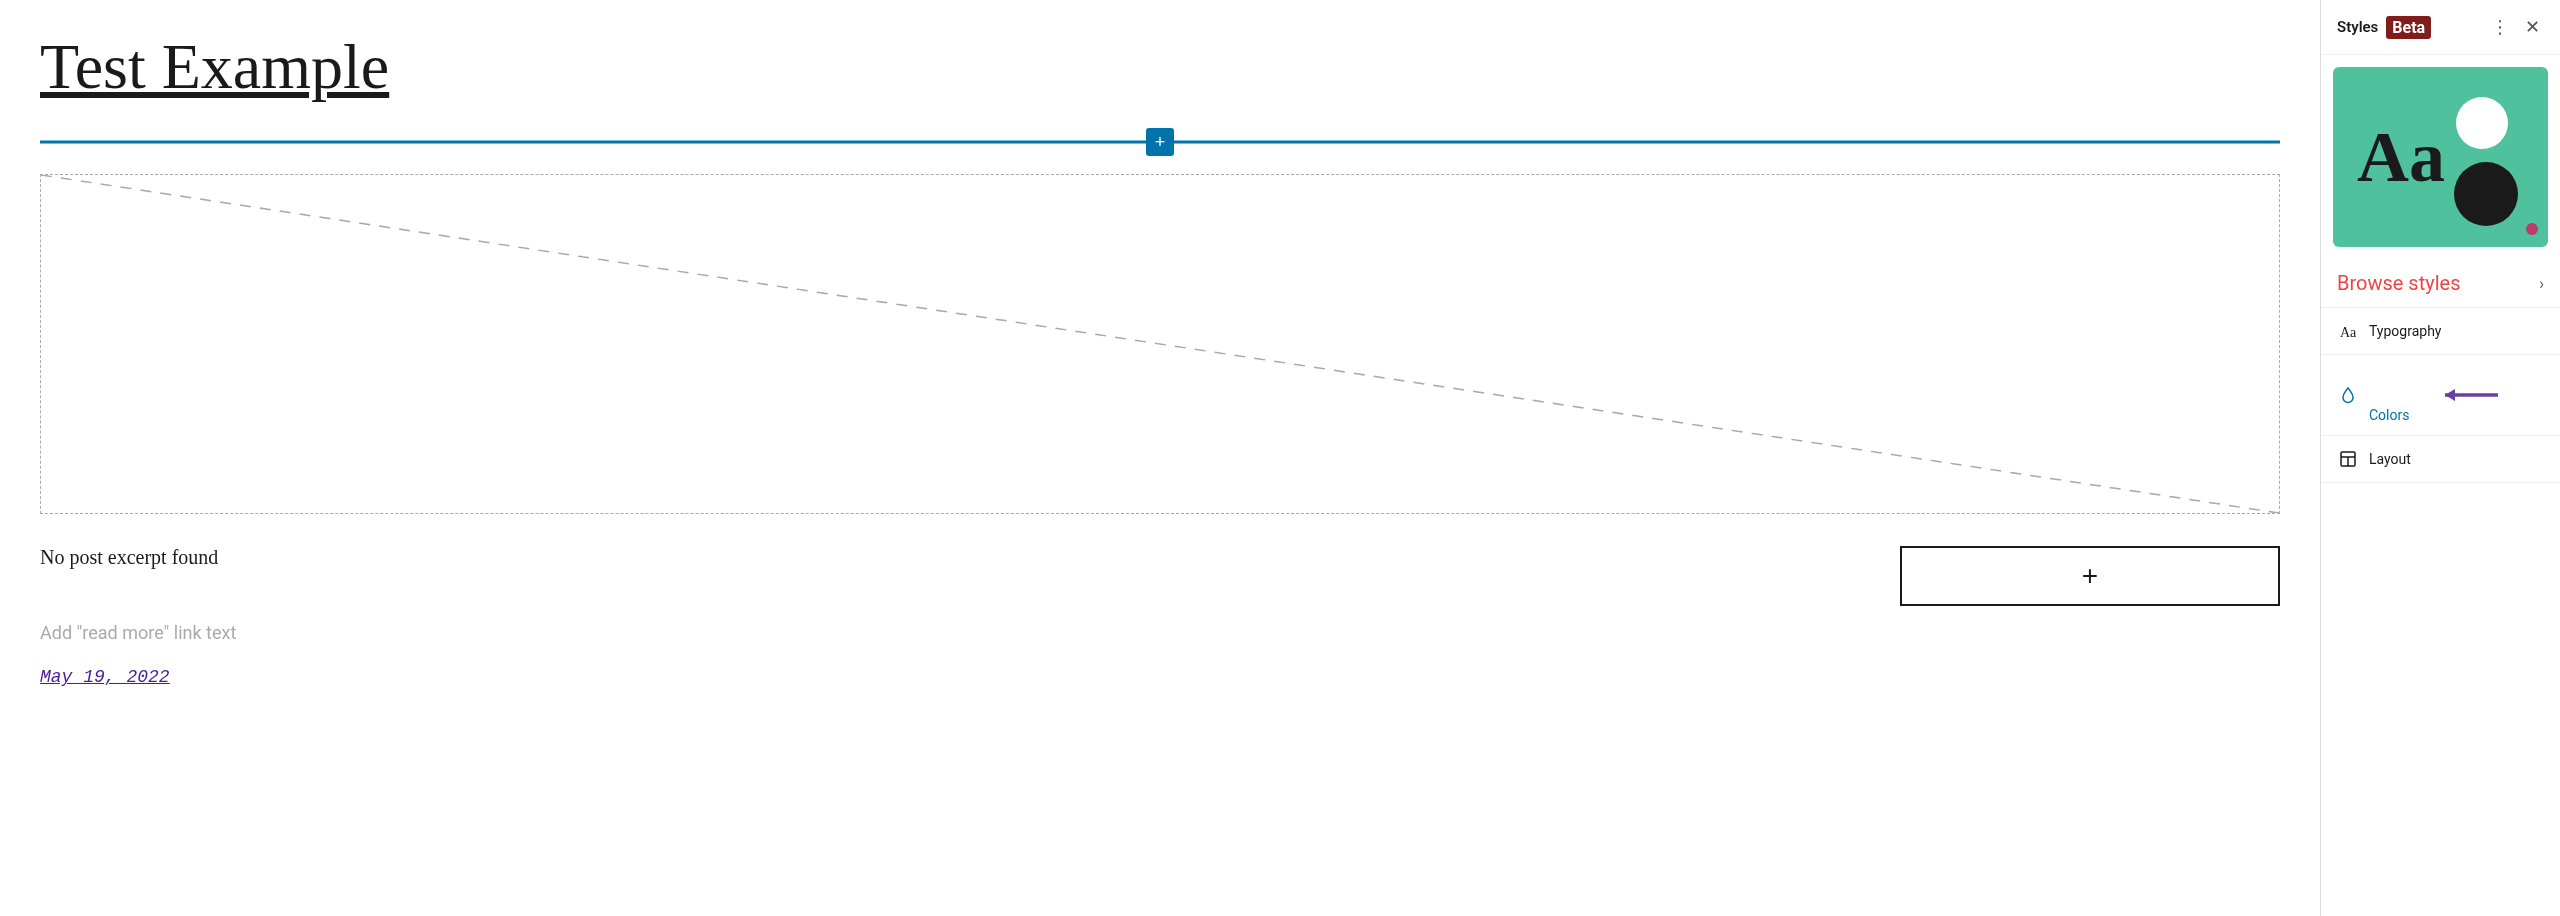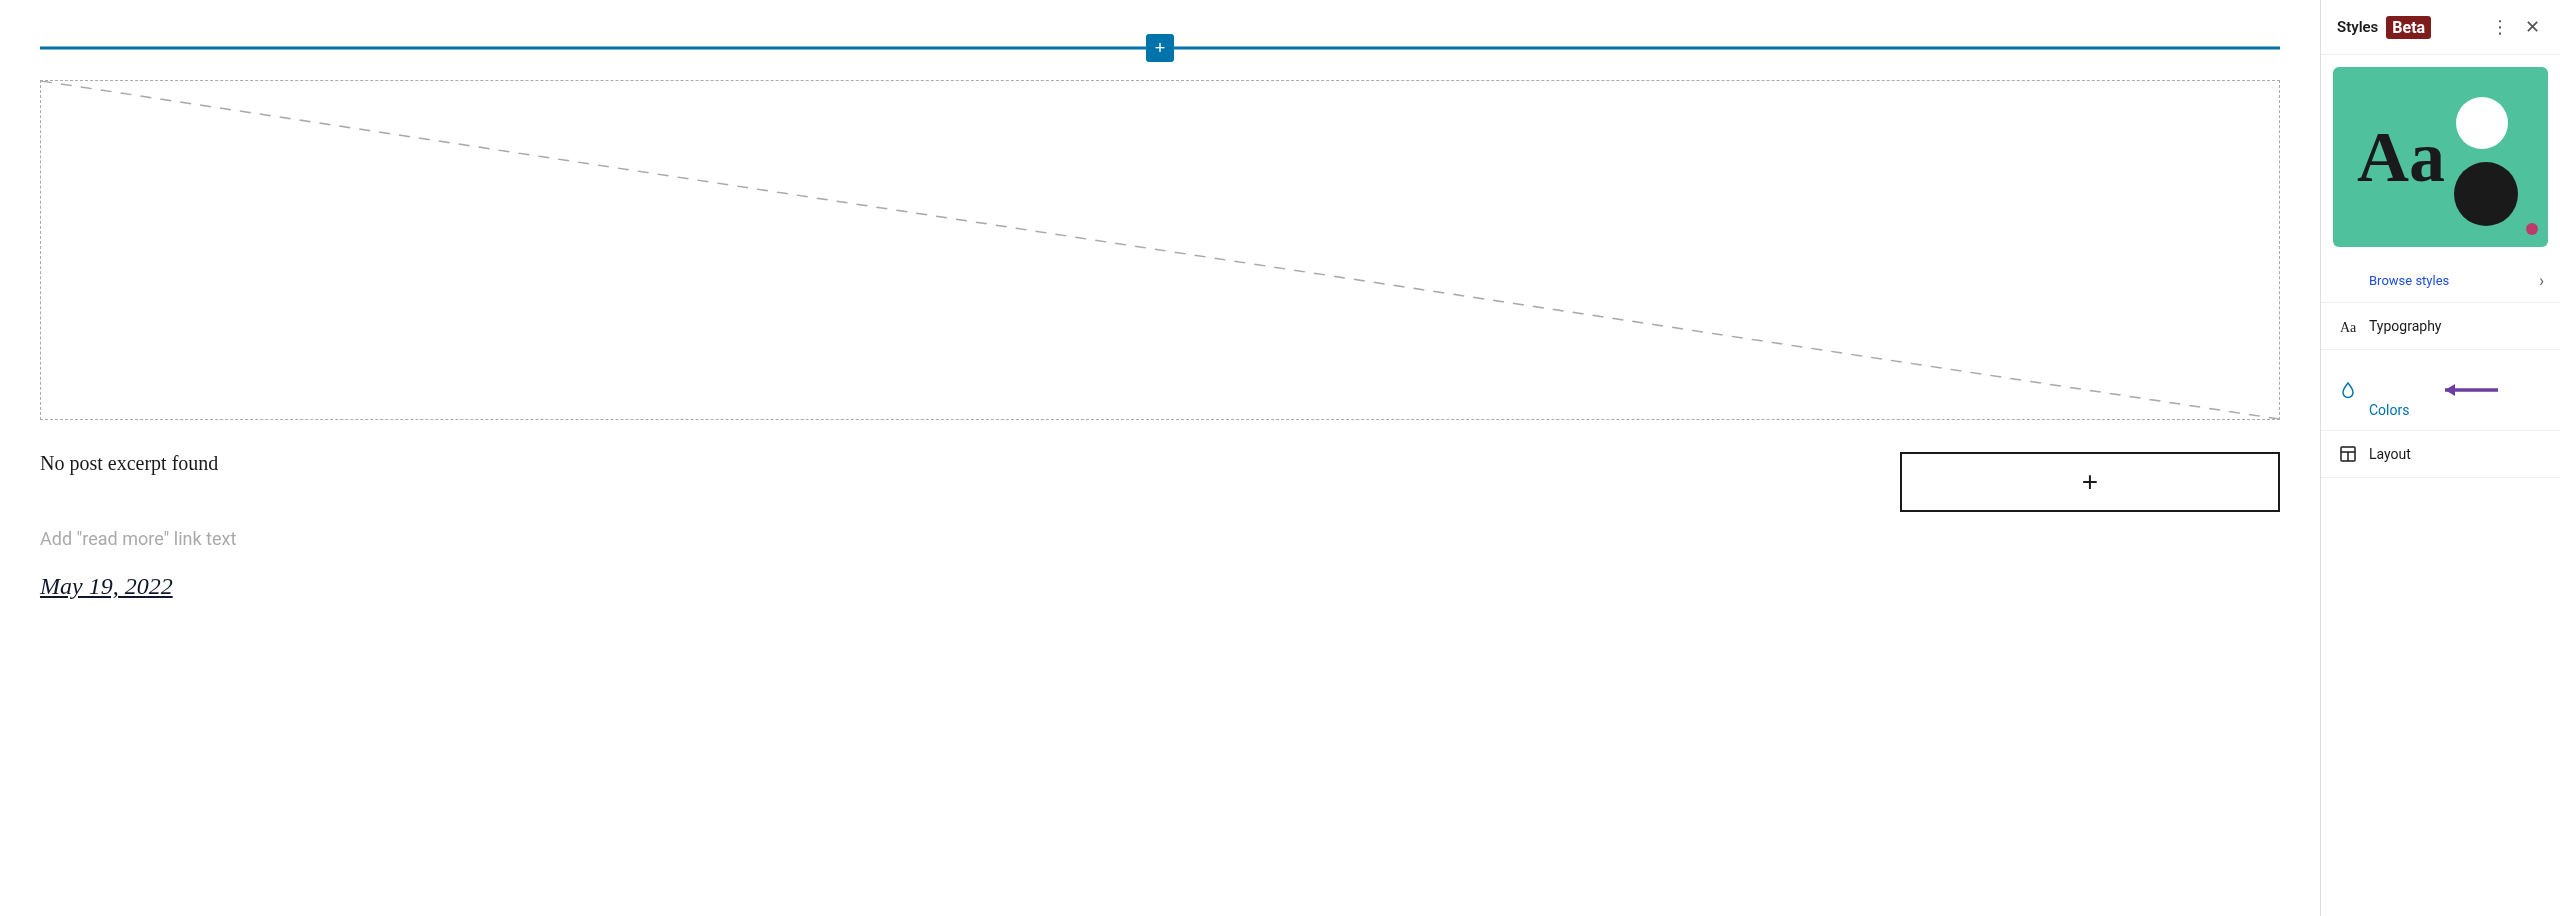--- a/index.html
+++ b/index.html
@@ -97,25 +97,25 @@
 
     
     .read-more-text {
       font-size: 18px;
       color: #aaa;
       margin-bottom: 24px;
     }
 
     
     .post-date {
-      font-size: 24px;
-      color: #0f172a;
+      font-size: 18px;
+      color: #4c1d95;
       font-style: italic;
       text-decoration: underline;
-      font-family: Liberation Serif, serif;
+      font-family: Liberation Mono, monospace;
     }
 
     
     .add-block-large {
       float: right;
       width: 380px;
       height: 60px;
       border: 2px solid #1a1a1a;
       background: #fff;
       cursor: pointer;
@@ -242,23 +242,22 @@
     .browse-styles-row {
       display: flex;
       align-items: center;
       justify-content: space-between;
       padding: 12px 16px;
       border-bottom: 1px solid #eee;
       cursor: pointer;
     }
 
     .browse-styles-label {
-      font-size: 13px;
-      color: #1d4ed8;
-      margin-left: 32px;
+      font-size: 20px;
+      color: #ef4444;
     }
 
     .chevron-right {
       color: #555;
       font-size: 16px;
     }
 
     
     .style-section-item {
       display: flex;
@@ -306,20 +305,21 @@
       content: "";
       display: table;
       clear: both;
     }
   </style>
 </head>
 <body>
 
 <div class="main-content">
 
+  <h1 class="page-title">Test Example</h1>
 
   <div class="block-separator">
     <div class="separator-line"></div>
     <button class="add-block-button">+</button>
   </div>
 
   <div class="image-placeholder">
     <svg viewBox="0 0 1190 340" preserveAspectRatio="none" xmlns="http://www.w3.org/2000/svg">
       <line x1="0" y1="0" x2="1190" y2="340" stroke="#aaa" stroke-width="1.5" stroke-dasharray="6,5"></line>
     </svg>

